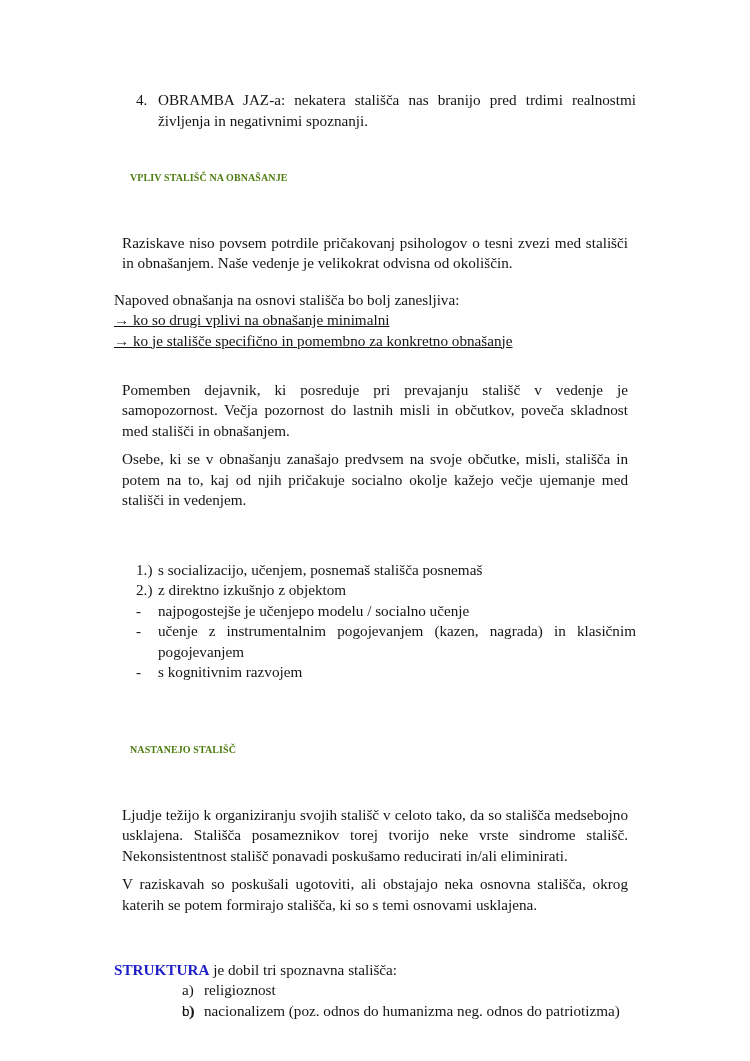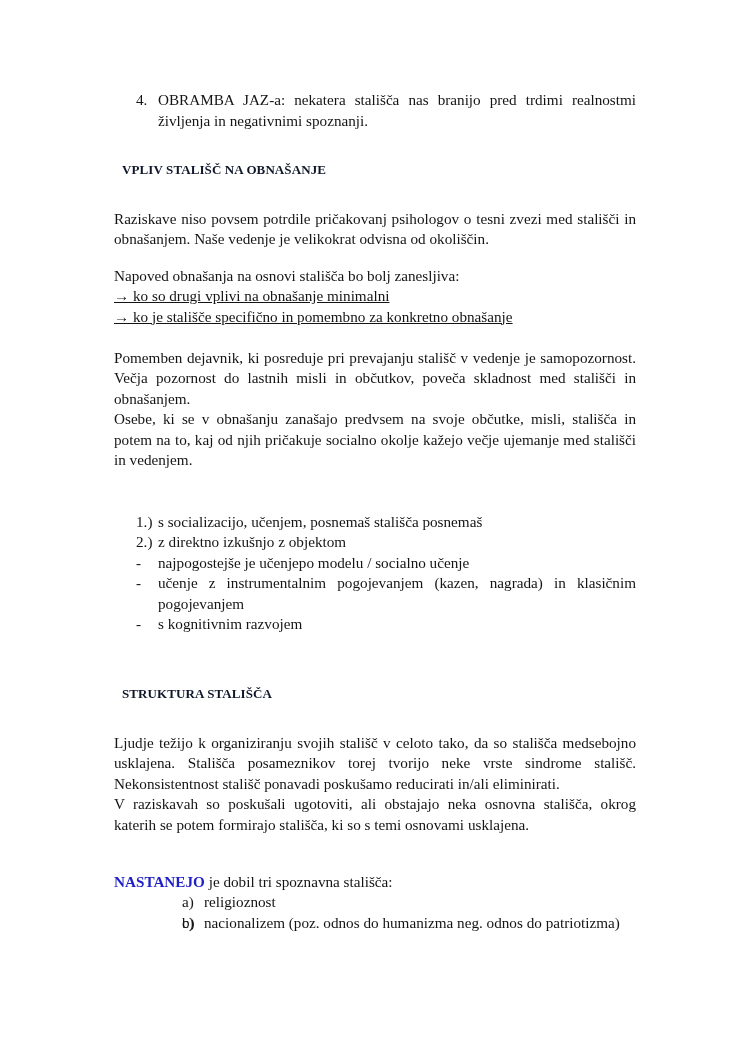--- a/index.html
+++ b/index.html
@@ -17,28 +17,28 @@
       font-size: 15.2px;
       line-height: 20.5px;
     }
     .page {
       position: absolute;
       left: 114px;
       top: 90px;
       width: 522px;
     }
     .heading {
-      color: #0f172a;
+      color: #4d7c0f;
       font-weight: bold;
-      font-size: 13px;
-      margin: 8px;
+      font-size: 10px;
+      margin: 16px;
       letter-spacing: 0.1px;
     }
     .para {
-      margin: 0;
+      margin: 8px;
       text-align: justify;
     }
     .line { display: block; margin-top: 16px; }
     .item {
       position: relative;
       padding-left: 44px;
       text-align: justify;
     }
     .item .marker {
       position: absolute;
@@ -120,31 +120,31 @@
     <span class="marker">-</span>
     <span>učenje z instrumentalnim pogojevanjem (kazen, nagrada) in klasičnim pogojevanjem</span>
   </div>
   <div class="item">
     <span class="marker">-</span>
     <span>s kognitivnim razvojem</span>
   </div>
 
   <div class="gap-l"></div>
 
-  <h2 class="heading">STRUKTURA STALIŠČA</h2>
+  <h2 class="heading">NASTANEJO STALIŠČ</h2>
 
   <div class="gap-m"></div>
 
   <p class="para">Ljudje težijo k organiziranju svojih stališč v celoto tako, da so stališča medsebojno usklajena. Stališča posameznikov torej tvorijo neke vrste sindrome stališč. Nekonsistentnost stališč ponavadi poskušamo reducirati in/ali eliminirati.</p>
   <p class="para">V raziskavah so poskušali ugotoviti, ali obstajajo neka osnovna stališča, okrog katerih se potem formirajo stališča, ki so s temi osnovami usklajena.</p>
 
   <div class="gap-m"></div>
 
   <div class="line">
-    <span class="inline-heading">NASTANEJO</span><span> je dobil tri spoznavna stališča:</span>
+    <span class="inline-heading">STRUKTURA</span><span> je dobil tri spoznavna stališča:</span>
   </div>
 
   <div class="alpha-item">
     <span class="marker">a)</span>
     <span>religioznost</span>
   </div>
   <div class="alpha-item">
     <span class="marker">b)</span>
   </div>
   <div class="alpha-item">

